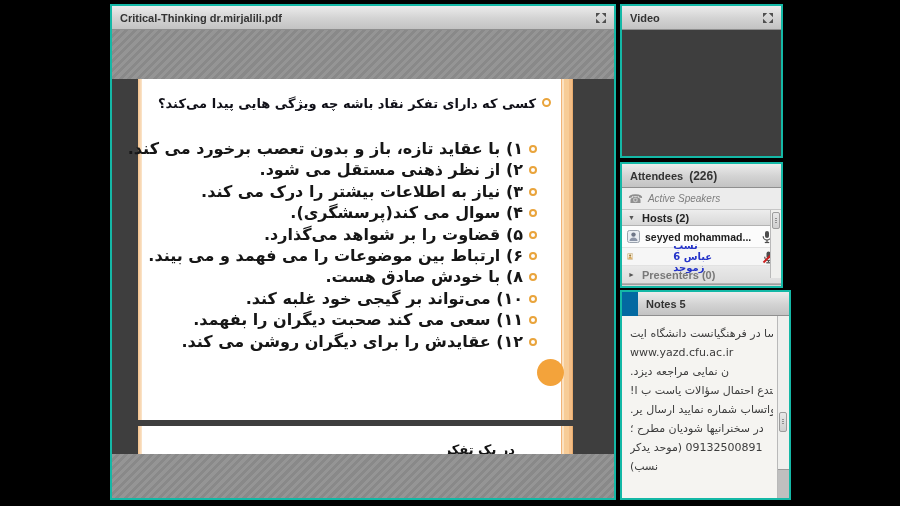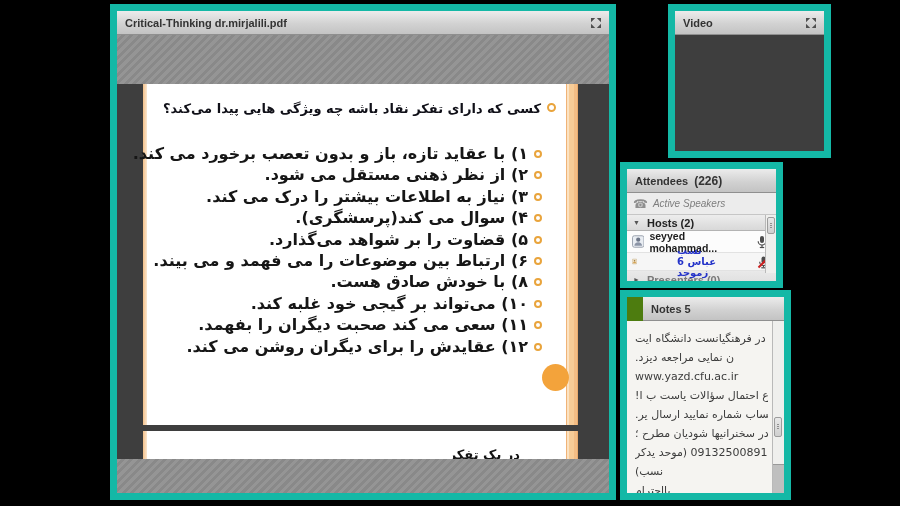--- a/index.html
+++ b/index.html
@@ -1,18 +1,18 @@
 <!DOCTYPE html>
 <html><head>
 <meta charset="utf-8">
 <style>
   html,body{margin:0;padding:0;background:#000;}
   #canvas{position:relative;width:900px;height:506px;background:#000;overflow:hidden;
           font-family:"Liberation Sans",sans-serif;}
-  .pod{position:absolute;background:#4d7c0f;border:7px solid #14b8a6;box-sizing:border-box;}
+  .pod{position:absolute;background:#0369a1;border:2px solid #14b8a6;box-sizing:border-box;}
   .titlebar{height:23px;background:linear-gradient(#ececec,#d2d2d2 55%,#c3c3c3);
             border-bottom:1px solid #8f8f8f;display:flex;align-items:center;
             padding:0 6px 0 8px;font-weight:bold;font-size:11px;color:#333;}
   .titlebar .spacer{flex:1;}
   .fs-btn{width:14px;height:14px;display:flex;align-items:center;justify-content:center;}
   .stripes{background:repeating-linear-gradient(135deg,#959595 0 3px,#898989 3px 6px);}
   .pod-body{position:absolute;left:0;right:0;top:24px;bottom:0;background:#3e3e3e;overflow:hidden;}
 
   
   .slide{position:absolute;background:#fff;}
@@ -109,21 +109,21 @@
       <div class="slide" style="left:26px;top:396px;width:435px;height:28px;overflow:hidden;">
         <div class="edge-l"></div>
         <div class="edge-r"></div>
         <div class="next-slide-title">در یک تفکر</div>
       </div>
 
       <div class="stripes" style="position:absolute;left:0;right:0;top:424px;height:48px;"></div>
     </div>
   </div>
 
-  <div class="pod" style="left:620px;top:4px;width:163px;height:154px;margin-left:48px;">
+  <div class="pod" style="left:620px;top:4px;width:163px;height:154px;">
     <div class="titlebar">
       <span>Video</span>
       <span class="spacer"></span>
       <span class="fs-btn">
         <svg width="12" height="12" viewBox="0 0 12 12" fill="#4f4f4f">
           <path d="M1 1h4.2L1 5.2z M11 1v4.2L6.8 1z M1 11V6.8L5.2 11z M11 11H6.8L11 6.8z"></path>
         </svg>
       </span>
     </div>
     <div class="pod-body stripes"></div>
@@ -199,28 +199,27 @@
     </div>
   </div>
 
   <div class="pod" style="left:620px;top:290px;width:171px;height:210px;padding-left:16px;">
     <div class="titlebar">
       <span>Notes 5</span>
     </div>
     <div class="pod-body notes-body">
       <div class="notes-text">
         <div class="note-line"><span class="w">ایت</span> <span class="w">دانشگاه</span> <span class="w">فرهنگیانست</span> <span class="w">در</span> <span class="w">سا</span></div>
+        <div class="note-line"><span class="w">www.yazd.cfu.ac.ir</span></div>
         <div class="note-line"><span class="w">دیزد.</span> <span class="w">مراجعه</span> <span class="w">نمایی</span> <span class="w">ن</span></div>
-        <div class="note-line"><span class="w">www.yazd.cfu.ac.ir</span></div>
         <div class="note-line"><span class="w">ا!</span> <span class="w">ب</span> <span class="w">یاست</span> <span class="w">سؤالات</span> <span class="w">احتمال</span> <span class="w">یمستدع</span></div>
         <div class="note-line"><span class="w">یر.</span> <span class="w">ارسال</span> <span class="w">نمایید</span> <span class="w">شماره</span> <span class="w">واتساب</span> </div>
         <div class="note-line"><span class="w">؛</span> <span class="w">مطرح</span> <span class="w">شودیان</span> <span class="w">سخنرانیها</span> <span class="w">در</span> </div>
         <div class="note-line"><span class="w">یدکر</span> <span class="w">(موحد</span> <span class="w">09132500891</span></div>
         <div class="note-line"><span class="w">نسب)</span></div>
-        <div class="note-line"><span class="w">بااحترام</span></div>
       </div>
       <div class="vscroll" style="right:0;top:0;bottom:0;width:12px;">
         <div class="vthumb" style="top:96px;height:20px;">
             <span class="grip"></span>
           </div>
         <div class="vblock" style="bottom:0;height:28px;"></div>
       </div>
     </div>
   </div>
 

